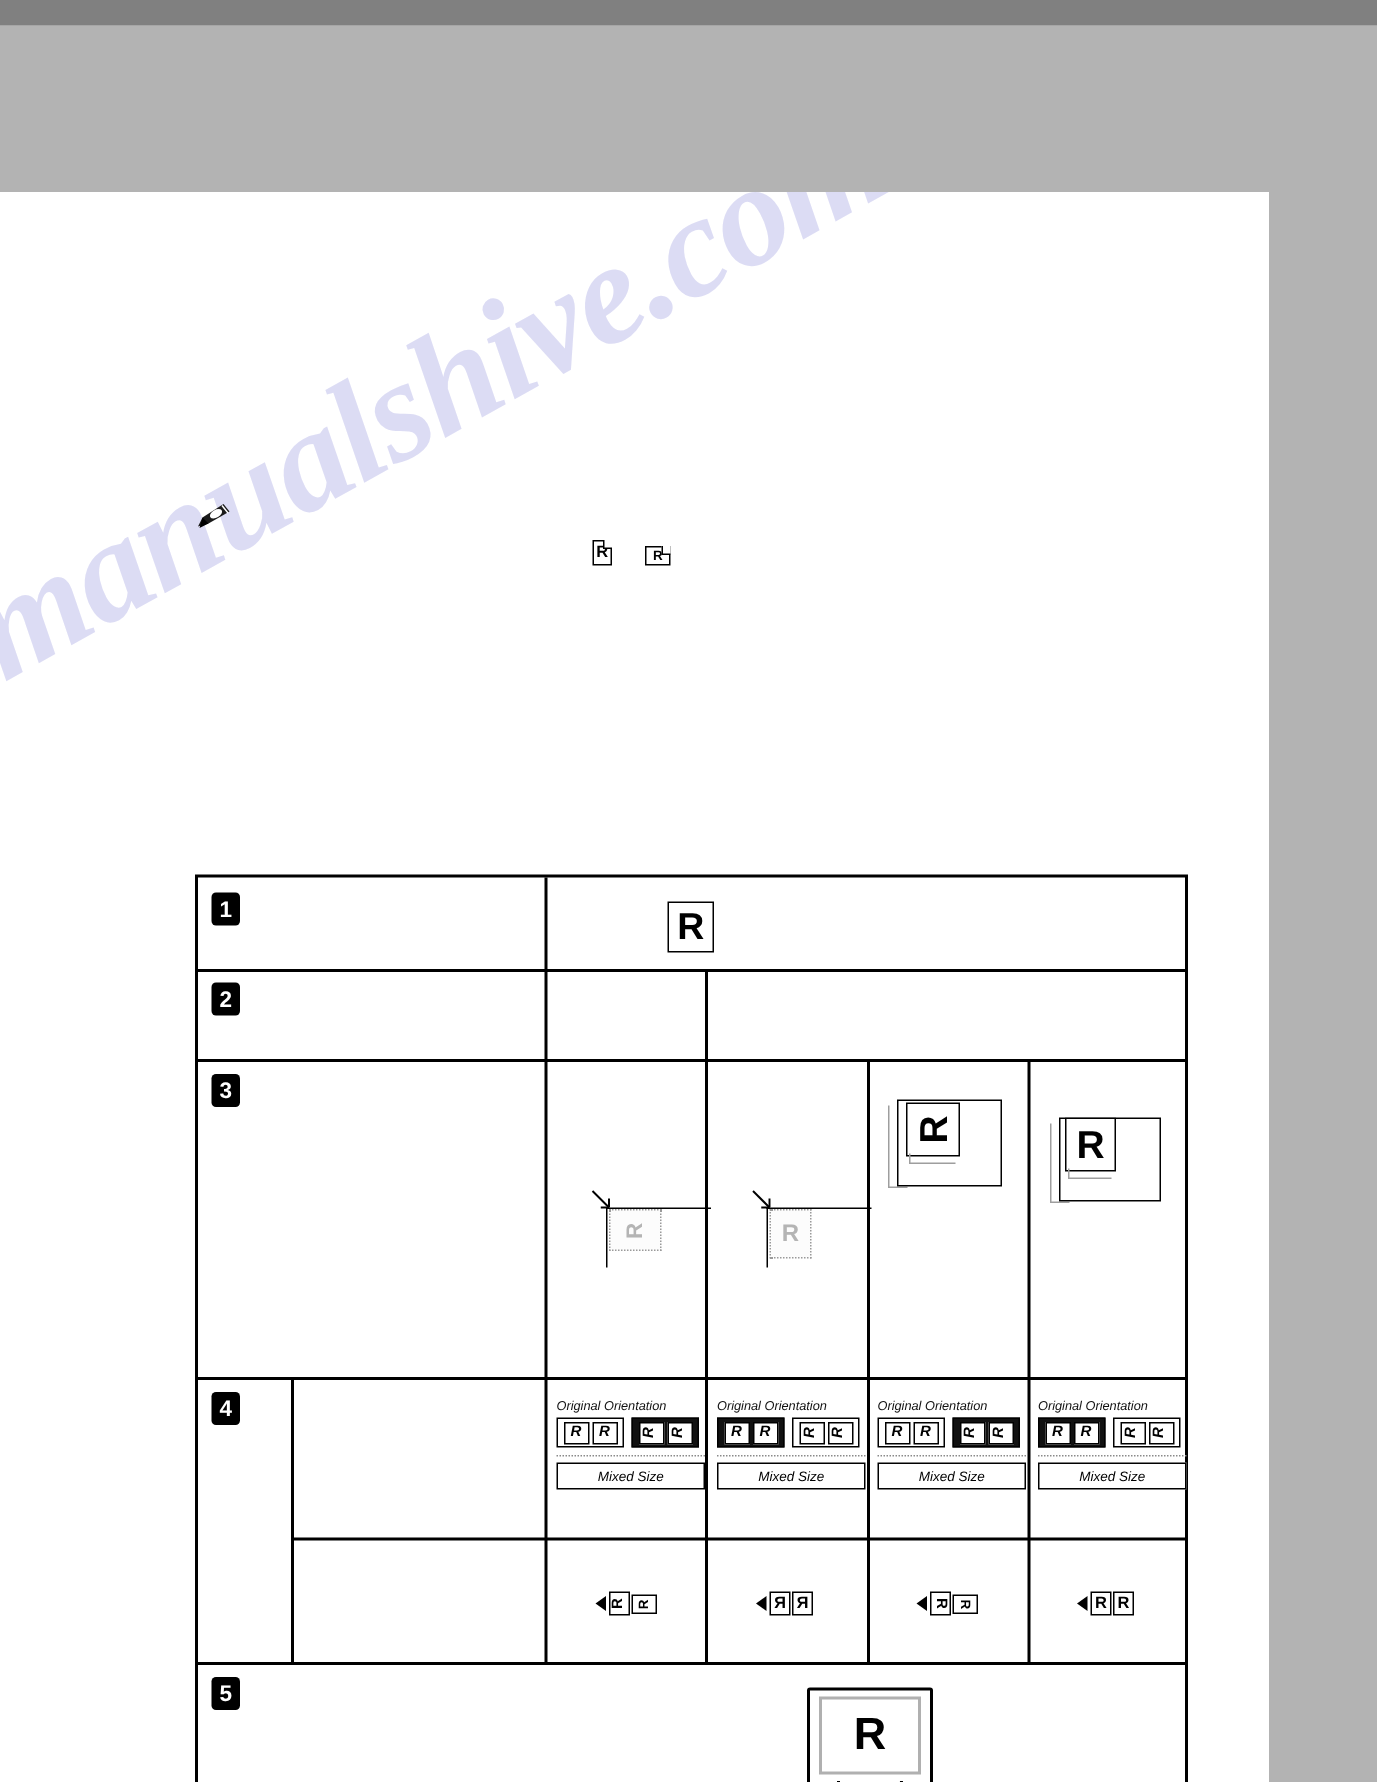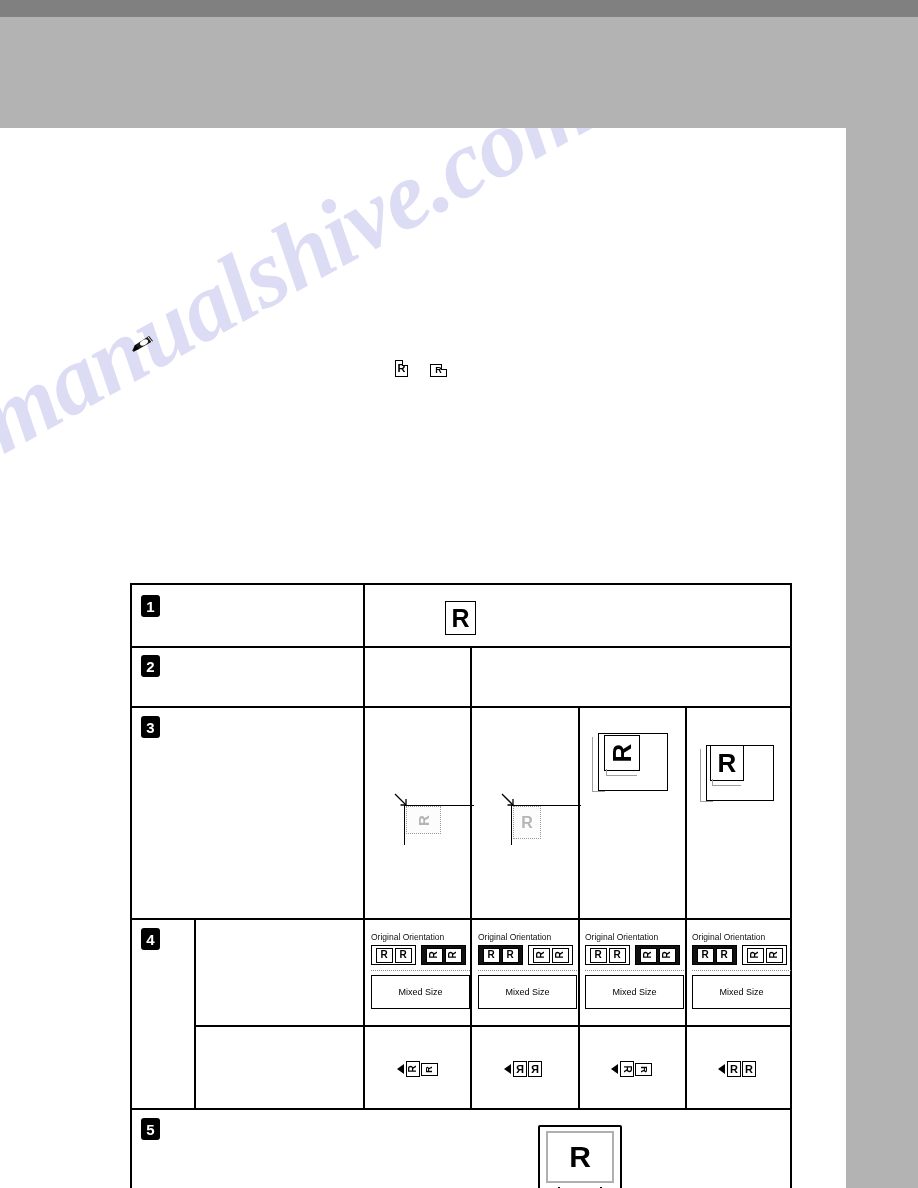--- a/index.html
+++ b/index.html
@@ -83,21 +83,21 @@
   
   .feed-diagram{position:absolute;width:96px;height:80px;}
   .feed-tray{position:absolute;border:1.6px solid #000;background:#fff;}
   .feed-shadow{position:absolute;border-left:1.2px solid #9e9e9e;border-bottom:1.2px solid #9e9e9e;}
   .feed-sheet{position:absolute;border:1.8px solid #000;background:#fff;
     display:flex;align-items:center;justify-content:center;}
   .feed-sheet .ch{font-family:"Liberation Sans",sans-serif;font-weight:bold;
     font-size:26px;line-height:1;color:#000;}
 
   
-  .panel{position:absolute;width:99px;}
+  .panel{position:absolute;width:99px;font-style:italic;}
   .panel-title{
     font-family:"Liberation Sans",sans-serif;font-size:8.5px;color:#111;
     white-space:nowrap;letter-spacing:0px;margin-bottom:3px;
   }
   .orient-row{display:flex;gap:5px;}
   .orient-btn{
     width:45px;height:20px;box-sizing:border-box;
     border:1.4px solid #000;background:#fff;
     display:flex;align-items:center;justify-content:center;gap:2px;
     padding:1px;
@@ -105,21 +105,21 @@
   .orient-btn.sel{background:#111;border-color:#000;}
   .obox{
     width:17px;height:15px;box-sizing:border-box;border:1.3px solid #000;background:#fff;
     display:flex;align-items:center;justify-content:center;position:relative;
   }
   .obox .och{font-family:"Liberation Sans",sans-serif;font-weight:bold;font-size:10px;
     line-height:1;color:#000;}
   .obox .och.rot{transform:rotate(-90deg);}
   .dotted-sep{height:0;border-top:1.2px dotted #8a8a8a;margin:5px 0 4px 0;}
   .mixed-btn{
-    width:99px;height:34px;box-sizing:border-box;
+    width:99px;height:18px;box-sizing:border-box;
     border:1.4px solid #000;background:#fff;
     display:flex;align-items:center;justify-content:center;
     font-family:"Liberation Sans",sans-serif;font-size:9px;color:#000;
   }
 
   
   .feed-arrow-group{position:absolute;display:flex;align-items:center;gap:1px;}
   .arrow-left{width:0;height:0;border-top:5px solid transparent;border-bottom:5px solid transparent;
     border-right:7px solid #000;margin-right:1px;}
   .fa-page{

